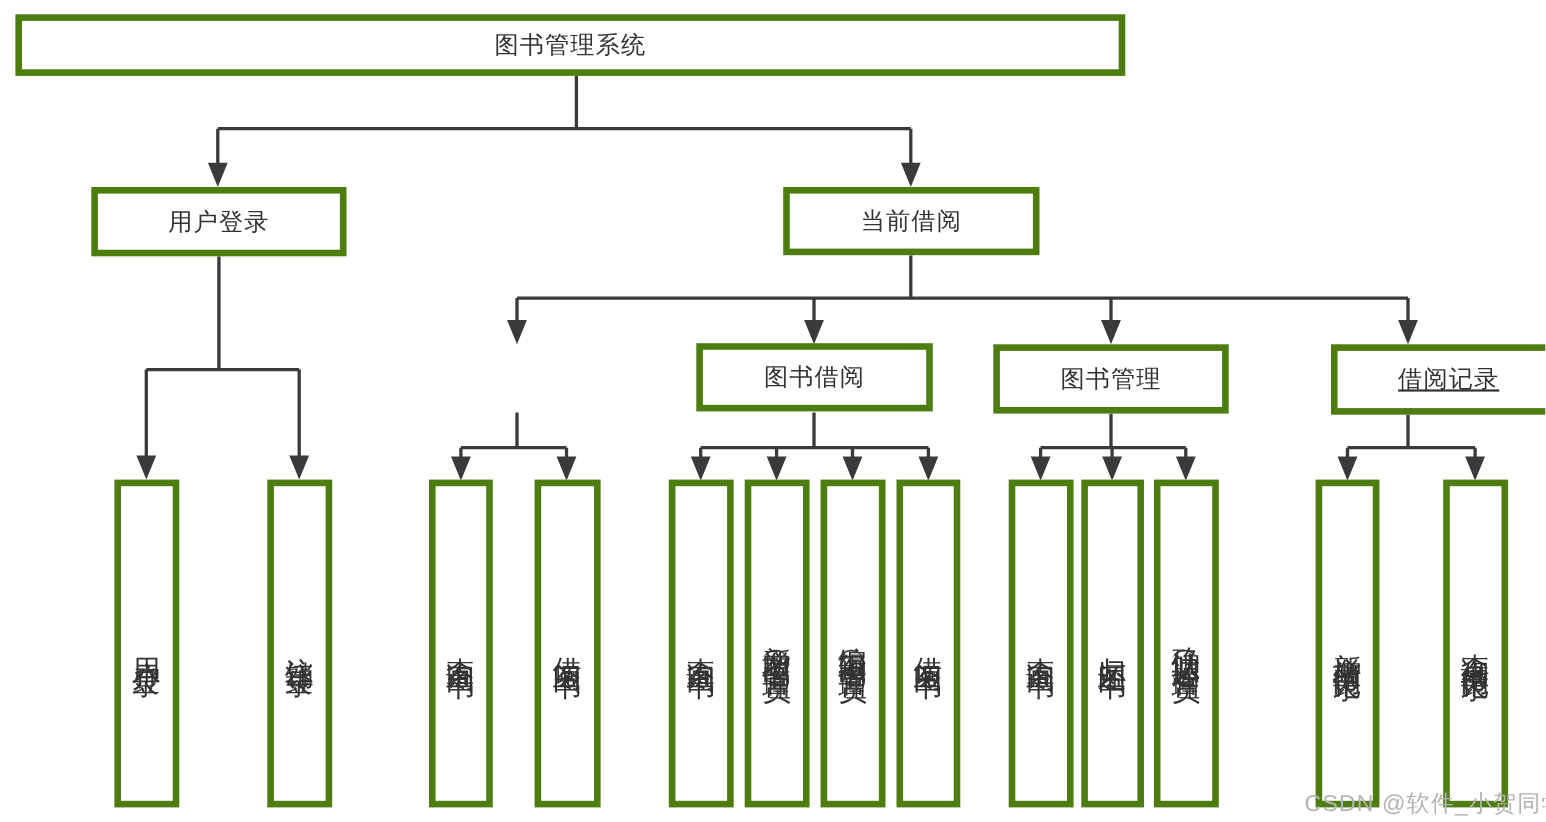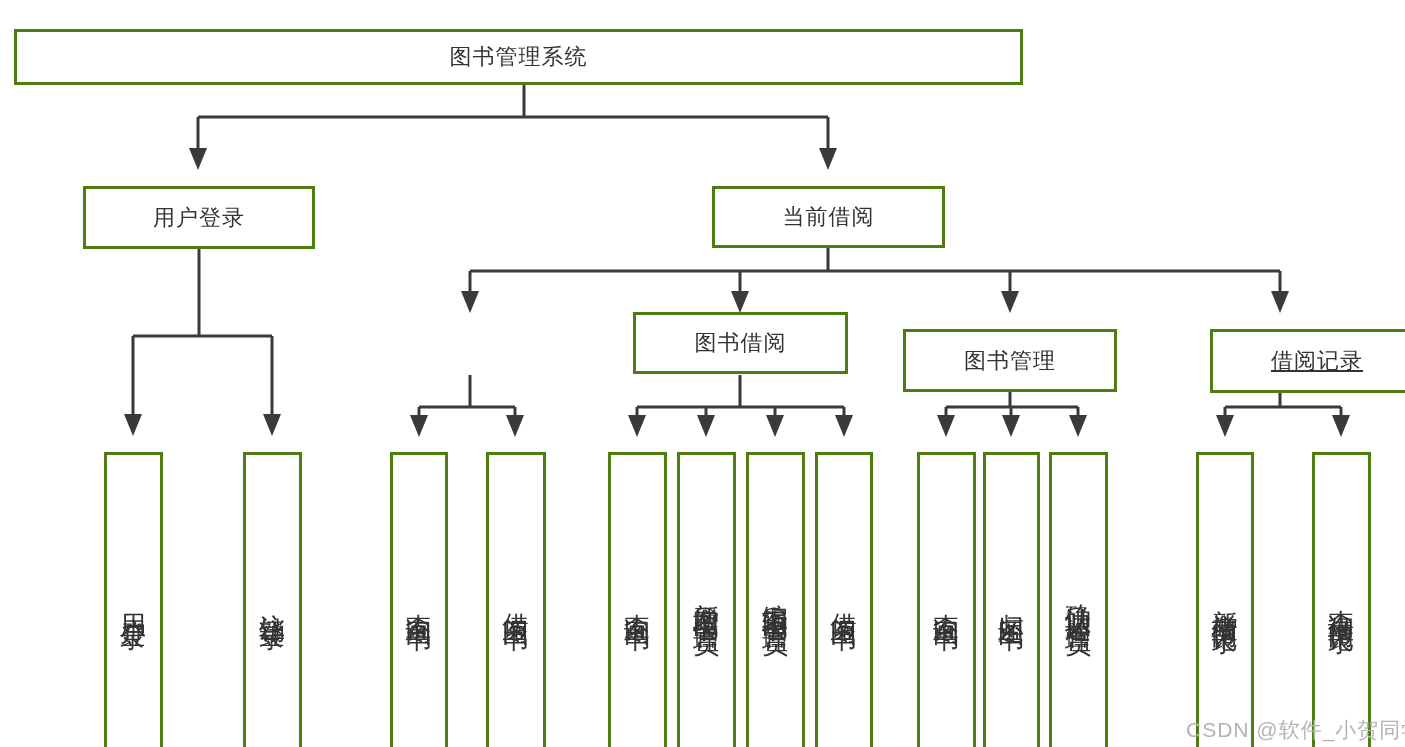--- a/index.html
+++ b/index.html
@@ -2,47 +2,46 @@
 <html><head>
 <meta charset="utf-8">
 <style>
   html,body{margin:0;padding:0;background:#ffffff;}
   body{font-family:"Liberation Sans","DejaVu Sans",sans-serif;}
   #stage{position:relative;width:1405px;height:747px;background:#ffffff;overflow:hidden;}
   #connectors{position:absolute;left:0;top:0;z-index:0;}
   .node{
     position:absolute;
     background:#ffffff;
-    border:3px solid #4d7c0f;
+    border:6px solid #4d7c0f;
     box-sizing:border-box;
     display:flex;
     align-items:center;
     justify-content:center;
     color:#333333;
     z-index:1;
-    margin-top:16px;
   }
   .hbox{font-size:22px;letter-spacing:1px;}
   .vbox{
     writing-mode:vertical-rl;
     font-size:26px;
     letter-spacing:4px;
     line-height:1;
     top:436px;
     width:59px;
     height:298px;
   }
   
   #box-root{left:14px;top:13px;width:1009px;height:56px;}
   
   #box-user-login{left:83px;top:170px;width:232px;height:63px;}
   #box-book-mgmt{left:712px;top:170px;width:233px;height:62px;}
   
   #box-new-book-rec{left:363px;top:313px;width:215px;height:62px;}
-  #box-book-borrow{left:633px;top:296px;width:215px;height:62px;}
+  #box-book-borrow{left:633px;top:312px;width:215px;height:62px;}
   #box-current-borrow{left:903px;top:313px;width:214px;height:63px;}
   #box-borrow-record{left:1210px;top:313px;width:214px;height:64px;text-decoration:underline;}
   
   #v-login{left:104px;}
   #v-logout{left:243px;}
   #v-rec-query{left:390px;width:58px;}
   #v-rec-borrow{left:486px;width:60px;}
   #v-bor-query{left:608px;}
   #v-bor-add{left:677px;}
   #v-bor-edit{left:746px;}

